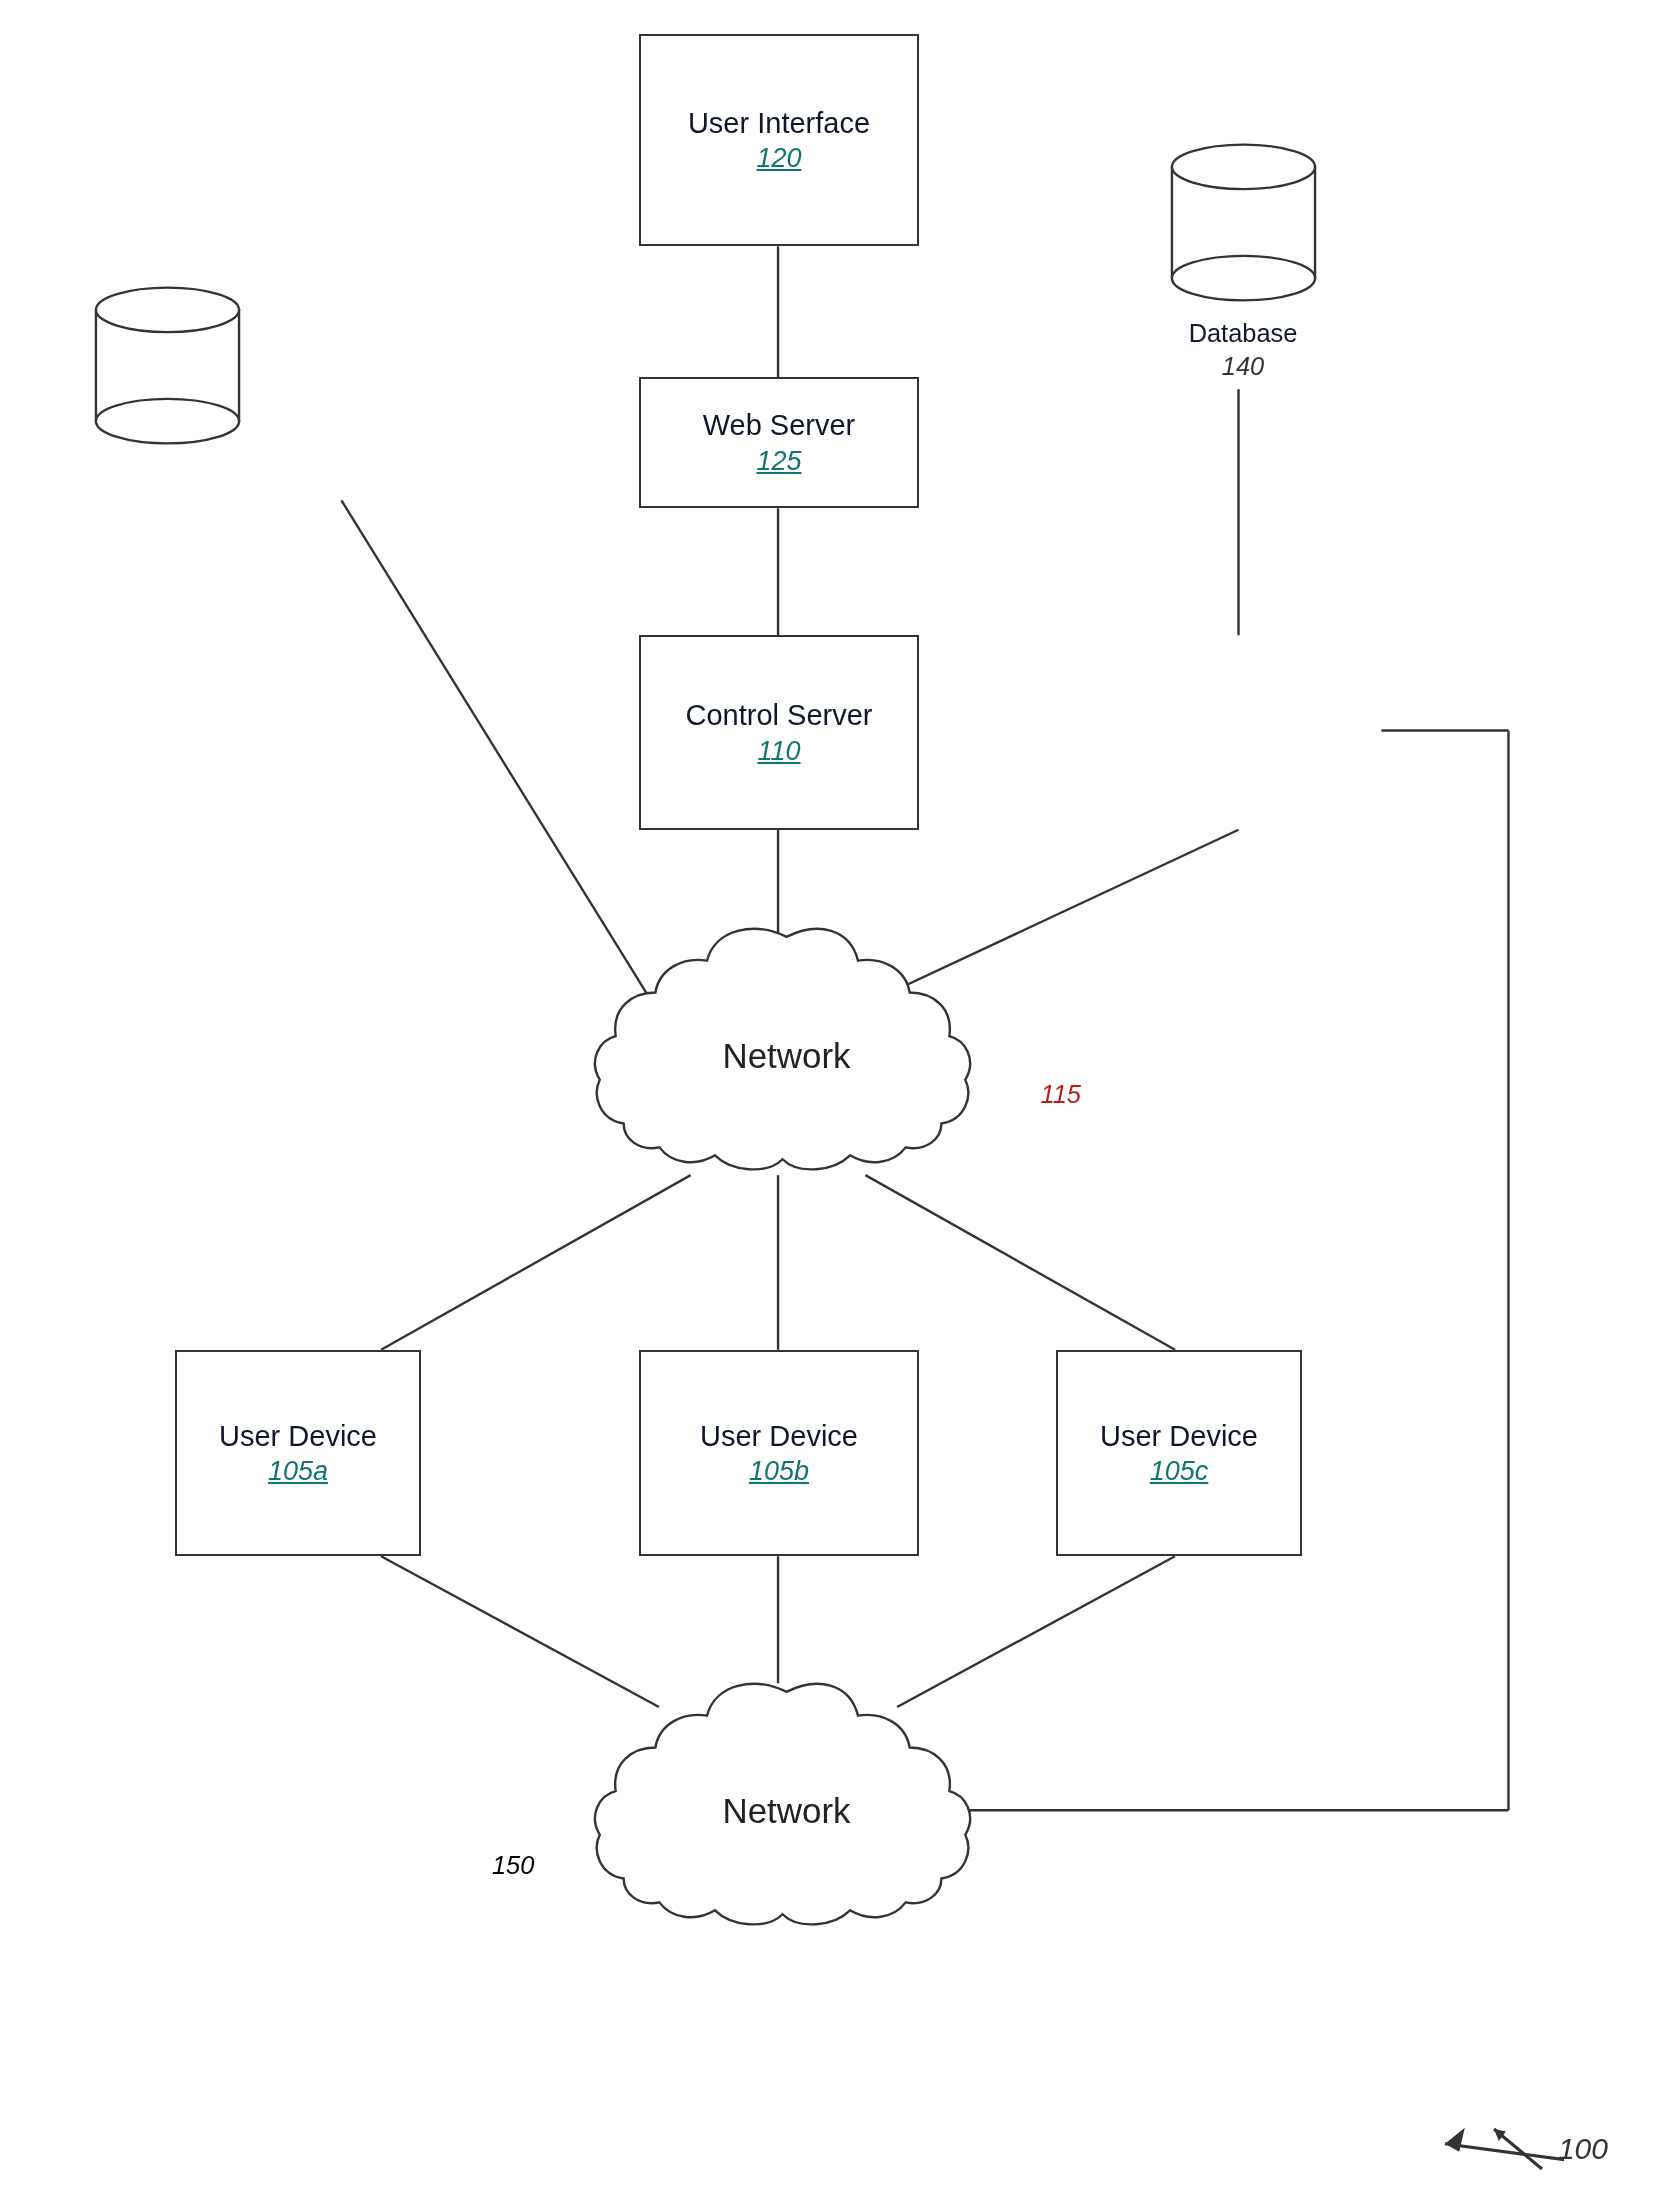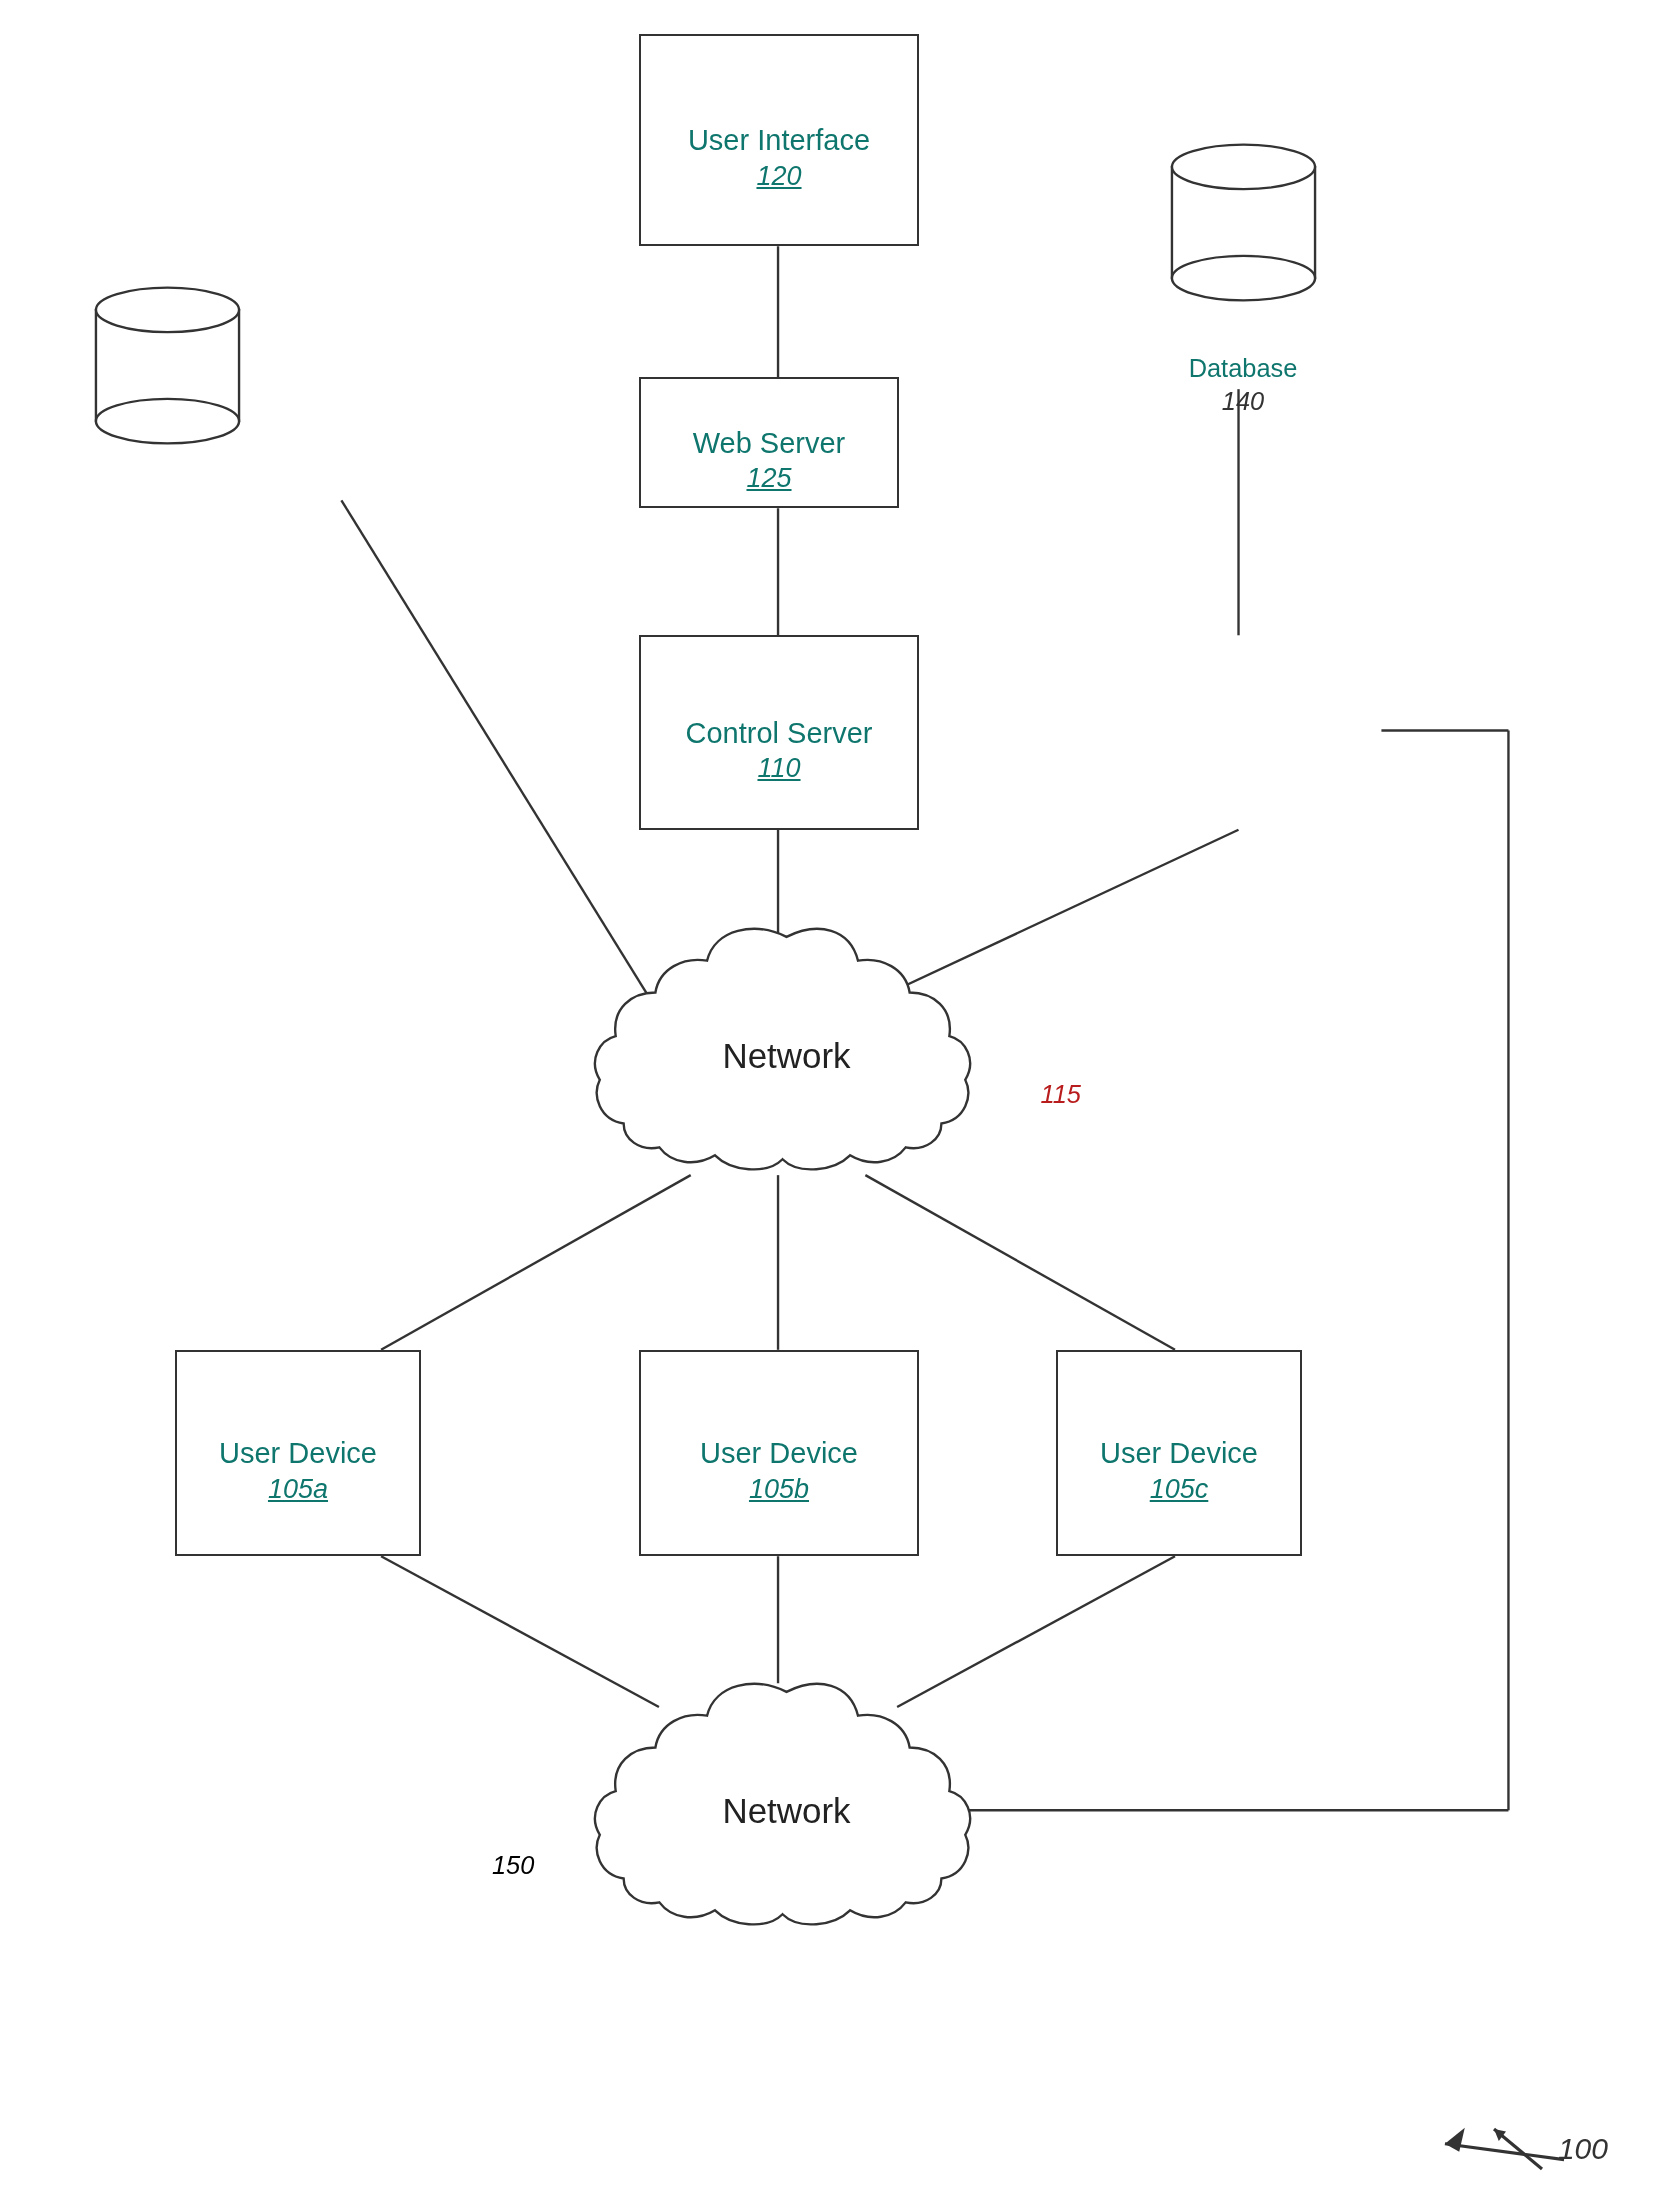--- a/index.html
+++ b/index.html
@@ -29,23 +29,22 @@
       background: #fff;
       display: flex;
       flex-direction: column;
       align-items: center;
       justify-content: center;
       text-align: center;
     }
     .node-label {
       font-size: 29px;
       font-weight: normal;
-      color: #0f766e;
+      color: #0f172a;
       line-height: 1.2;
-      margin-top: 35px;
     }
     .node-ref {
       font-size: 27px;
       font-style: italic;
       text-decoration: underline;
       color: #0f766e;
       margin-top: 3.2px;
     }
     .ref-plain {
       font-size: 27px;
@@ -92,21 +91,21 @@
 
     <line x1="1820" y1="2700" x2="1970" y2="2720" stroke="#333" stroke-width="4"></line>
     <polygon points="1820,2700 1845,2680 1838,2710" fill="#333"></polygon>
   </svg>
 
   <div class="node-box" style="left:639px; top:34px; width:280px; height:212px;">
     <span class="node-label">User Interface</span>
     <span class="node-ref">120</span>
   </div>
 
-  <div class="node-box" style="left:639px; top:377px; width:260px; height:131px;">
+  <div class="node-box" style="left:639px; top:377px; width:280px; height:131px;">
     <span class="node-label">Web Server</span>
     <span class="node-ref">125</span>
   </div>
 
   <div class="node-box" style="left:639px; top:635px; width:280px; height:195px;">
     <span class="node-label">Control Server</span>
     <span class="node-ref">110</span>
   </div>
 
 

